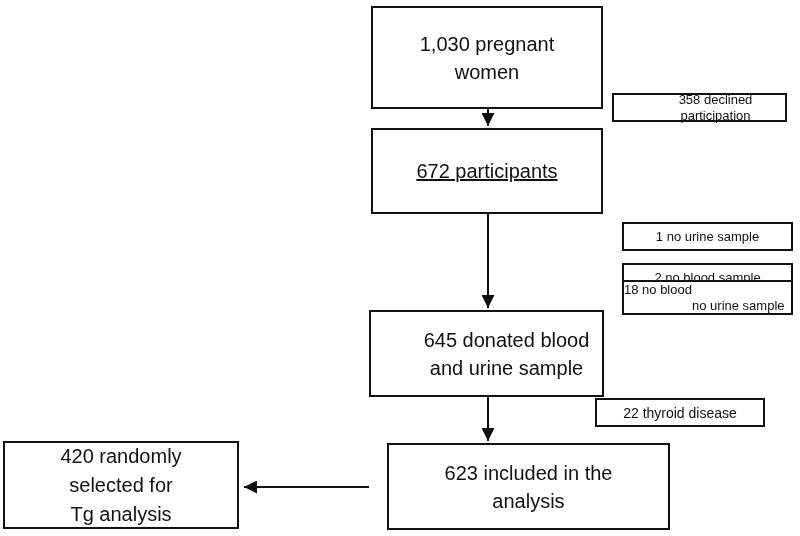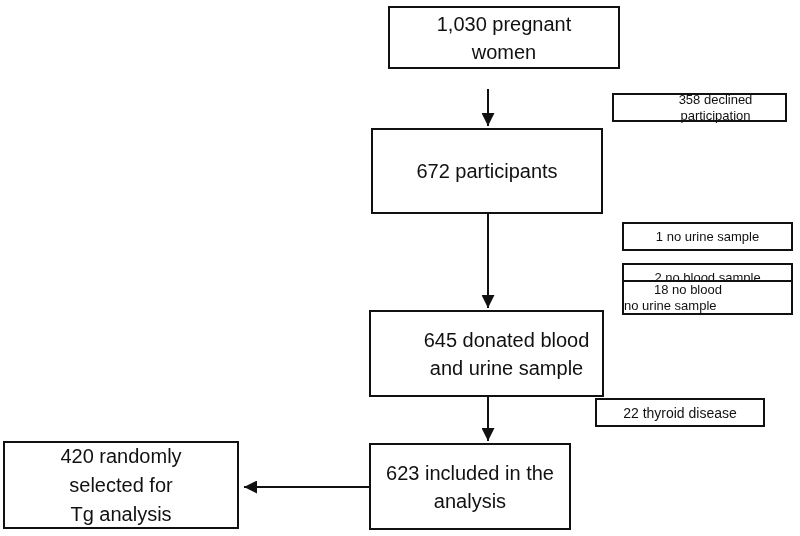--- a/index.html
+++ b/index.html
@@ -39,38 +39,38 @@
   }
   .main-box {
     font-size: 20px;
     line-height: 28px;
   }
   .side-box {
     border-width: 2px;
     font-size: 13px;
     line-height: 16px;
   }
-  #box-pregnant   { left: 388px; top: 6px;   width: 232px; height: 63px; }
-  #box-participants { left: 371px; top: 128px; width: 232px; height: 86px; }
+  #box-pregnant   { left: 371px; top: 6px;   width: 232px; height: 103px; }
+  #box-participants { left: 371px; top: 128px; width: 232px; height: 86px; text-decoration: underline; }
   #box-donated    { left: 369px; top: 310px; width: 235px; height: 87px; padding-left: 40px; }
-  #box-included   { left: 369px; top: 443px; width: 202px; height: 87px; }
+  #box-included   { left: 387px; top: 443px; width: 283px; height: 87px; }
   #box-tg         { left: 3px;   top: 441px; width: 236px; height: 88px; line-height: 29px; }
 
   #box-declined   { left: 612px; top: 93px;  width: 175px; height: 29px; padding-left: 32px; }
   #box-no-urine   { left: 622px; top: 222px; width: 171px; height: 29px; }
   #box-no-blood   { left: 622px; top: 251px; width: 171px; height: 29px; margin-top: 12px; }
   #box-no-blood-no-urine {
     left: 622px; top: 280px; width: 171px; height: 35px;
     flex-direction: column;
     align-items: stretch;
     justify-content: center;
     text-align: left;
   }
-  #box-no-blood-no-urine .l1 { padding-left: 30px; }
-  #box-no-blood-no-urine .l2 { }
+  #box-no-blood-no-urine .l1 { }
+  #box-no-blood-no-urine .l2 { padding-left: 68px; }
   #box-thyroid    { left: 595px; top: 398px; width: 170px; height: 29px; font-size: 14px; }
 </style>
 </head>
 <body>
 
 <div class="stage">
 
   <svg class="arrows-layer" width="800" height="536" viewBox="0 0 800 536" xmlns="http://www.w3.org/2000/svg">
     <defs>
       <marker id="arrowhead" viewBox="0 0 10 10" refX="10" refY="5" markerWidth="8" markerHeight="6.5" orient="auto" markerUnits="strokeWidth">

